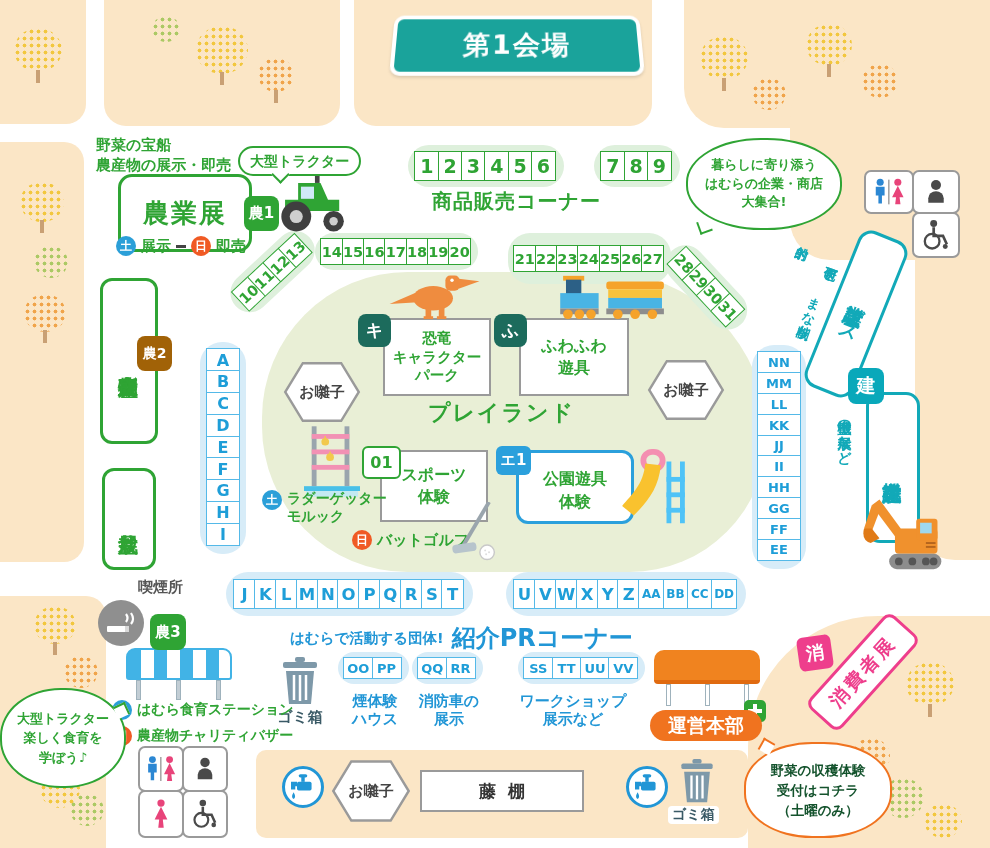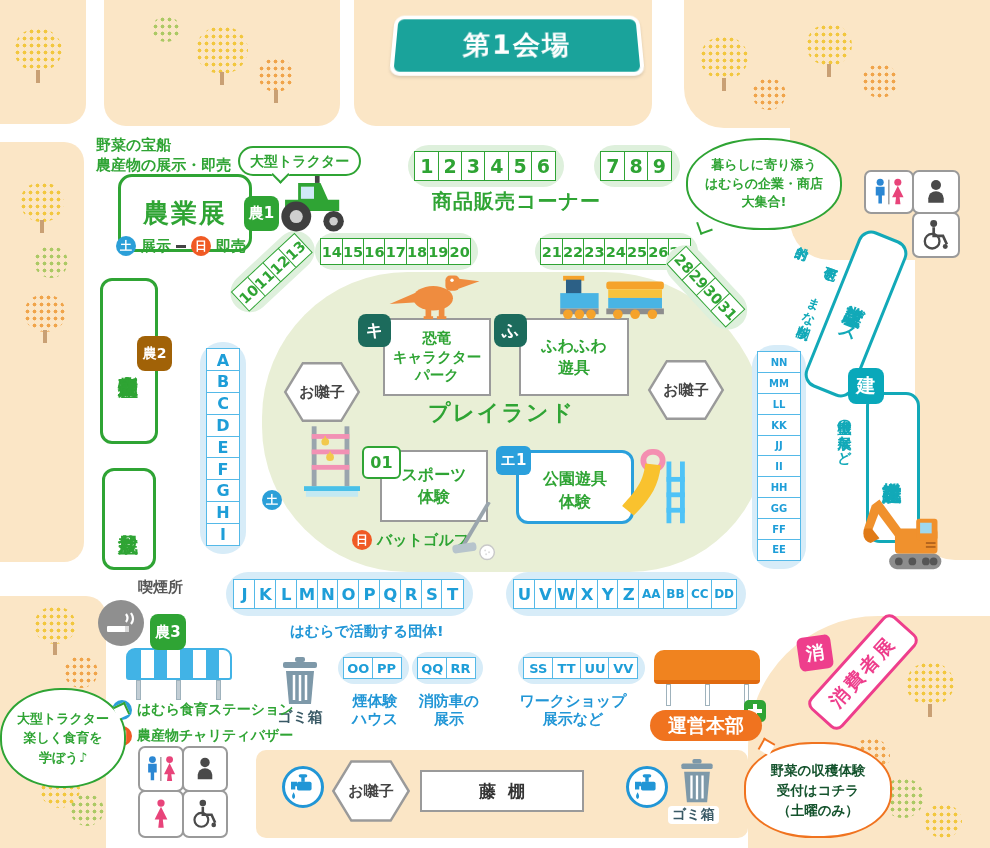--- a/index.html
+++ b/index.html
@@ -18,21 +18,21 @@
   .pill-b{background:#d7ecf8;border-radius:22px;display:flex;align-items:center;justify-content:center;z-index:2;}
   .row{display:flex;}
   .col{display:flex;flex-direction:column;}
   .cell{display:flex;align-items:center;justify-content:center;background:#fff;font-weight:bold;box-sizing:border-box;}
   .gcell{border:1.7px solid #2fa434;color:#2fa434;margin-left:-1.7px;}
   .bcell{border:1.7px solid #54b9e8;color:#1e9ed8;margin-left:-1.7px;}
   .vcolcells .cell{margin-left:0;margin-top:-1.7px;}
   .nbig .cell{width:25px;height:30px;font-size:19px;}
   .nsmall .cell{width:23px;height:27px;font-size:14.5px;}
   .lAI .cell{width:34px;height:23.5px;font-size:16px;}
-  .lNN .cell{width:44px;height:22.5px;font-size:10px;}
+  .lNN .cell{width:44px;height:22.5px;font-size:13px;}
   .lJT .cell{width:22.5px;height:30px;font-size:16.5px;}
   .lUD .cell{width:22.5px;height:30px;font-size:16.5px;}
   .lUD .cell:nth-child(n+7){width:26px;font-size:12px;}
   .lOP .cell{width:30px;height:22px;font-size:13px;}
   .greentxt{color:#2fa434;font-weight:bold;}
   .bluetxt{color:#2196d6;font-weight:bold;}
   .tealtxt{color:#12a9b8;font-weight:bold;}
   .vtext{writing-mode:vertical-rl;text-orientation:upright;}
   .badge{display:flex;align-items:center;justify-content:center;color:#fff;font-weight:bold;z-index:4;box-sizing:border-box;}
   .bubble{position:absolute;background:#fff;border:2.5px solid #2fa434;z-index:6;
@@ -158,21 +158,21 @@
     <div class="row nsmall">
         <span class="cell gcell">14</span>
         <span class="cell gcell">15</span>
         <span class="cell gcell">16</span>
         <span class="cell gcell">17</span>
         <span class="cell gcell">18</span>
         <span class="cell gcell">19</span>
         <span class="cell gcell">20</span>
       </div>
   </div>
-  <div class="pill-g abs" style="left:535px;top:233px;padding:5px 7px;">
+  <div class="pill-g abs" style="left:508px;top:233px;padding:12px 7px;">
     <div class="row nsmall">
         <span class="cell gcell">21</span>
         <span class="cell gcell">22</span>
         <span class="cell gcell">23</span>
         <span class="cell gcell">24</span>
         <span class="cell gcell">25</span>
         <span class="cell gcell">26</span>
         <span class="cell gcell">27</span>
       </div>
   </div>
@@ -324,20 +324,24 @@
   <div class="abs" style="left:362px;top:446px;width:35px;height:29px;background:#fff;border:2.5px solid #2fa434;border-radius:6px;z-index:4;
               display:flex;align-items:center;justify-content:center;">
     <span class="greentxt" style="font-size:16px;">01</span>
   </div>
   <div class="whitebox" style="left:380px;top:450px;width:104px;height:68px;">
     <div class="greentxt" style="font-size:16px;line-height:1.4;">スポーツ</div>
     <div class="greentxt" style="font-size:16px;line-height:1.4;">体験</div>
   </div>
   <div class="dayline" style="left:262px;top:490px;font-size:14px;color:#2fa434;align-items:flex-start;">
     <span class="daycirc sat">土</span>
+    <span>
+      <div>ラダーゲッター</div>
+      <div>モルック</div>
+    </span>
   </div>
   <div class="dayline" style="left:352px;top:530px;font-size:15px;color:#2fa434;">
     <span class="daycirc sun">日</span>
     <span>バットゴルフ</span>
   </div>
   <svg class="abs" viewBox="0 0 55 62" style="left:448px;top:502px;width:54px;height:60px;z-index:4;">
     <line x1="42" y1="0" x2="16" y2="44" stroke="#9aa5ad" stroke-width="4"></line>
     <rect x="4" y="43" width="25" height="9" rx="4" fill="#b7c4cc" transform="rotate(-8 16 47)"></rect>
     <circle cx="40" cy="52" r="7.5" fill="#fff" stroke="#c9c9c9" stroke-width="1.5"></circle>
     <circle cx="38" cy="50" r="1" fill="#ddd"></circle>
@@ -427,20 +431,21 @@
         <span class="cell bcell">Z</span>
         <span class="cell bcell">AA</span>
         <span class="cell bcell">BB</span>
         <span class="cell bcell">CC</span>
         <span class="cell bcell">DD</span>
       </div>
   </div>
 
   <div class="abs" style="left:290px;top:622px;display:flex;align-items:center;gap:8px;z-index:4;">
     <span class="bluetxt" style="font-size:14.5px;">はむらで活動する団体!</span>
+    <span class="bluetxt" style="font-size:24px;">紹介PRコーナー</span>
   </div>
   <svg class="abs" viewBox="0 0 40 50" style="left:280px;top:656px;width:40px;height:50px;z-index:4;">
     <rect x="15" y="1" width="10" height="5" rx="2" fill="#7e99a9"></rect>
     <rect x="3" y="6" width="34" height="6" rx="2" fill="#7e99a9"></rect>
     <path d="M6,15 h28 l-3,33 h-22 z" fill="#7e99a9"></path>
     <line x1="14" y1="19" x2="14" y2="44" stroke="#fff" stroke-width="2.5"></line>
     <line x1="20" y1="19" x2="20" y2="45" stroke="#fff" stroke-width="2.5"></line>
     <line x1="26" y1="19" x2="26" y2="44" stroke="#fff" stroke-width="2.5"></line>
   </svg>
   <div class="abs" style="left:270px;top:708px;width:60px;text-align:center;font-weight:bold;font-size:15px;color:#3a5a66;z-index:4;">ゴミ箱</div>

